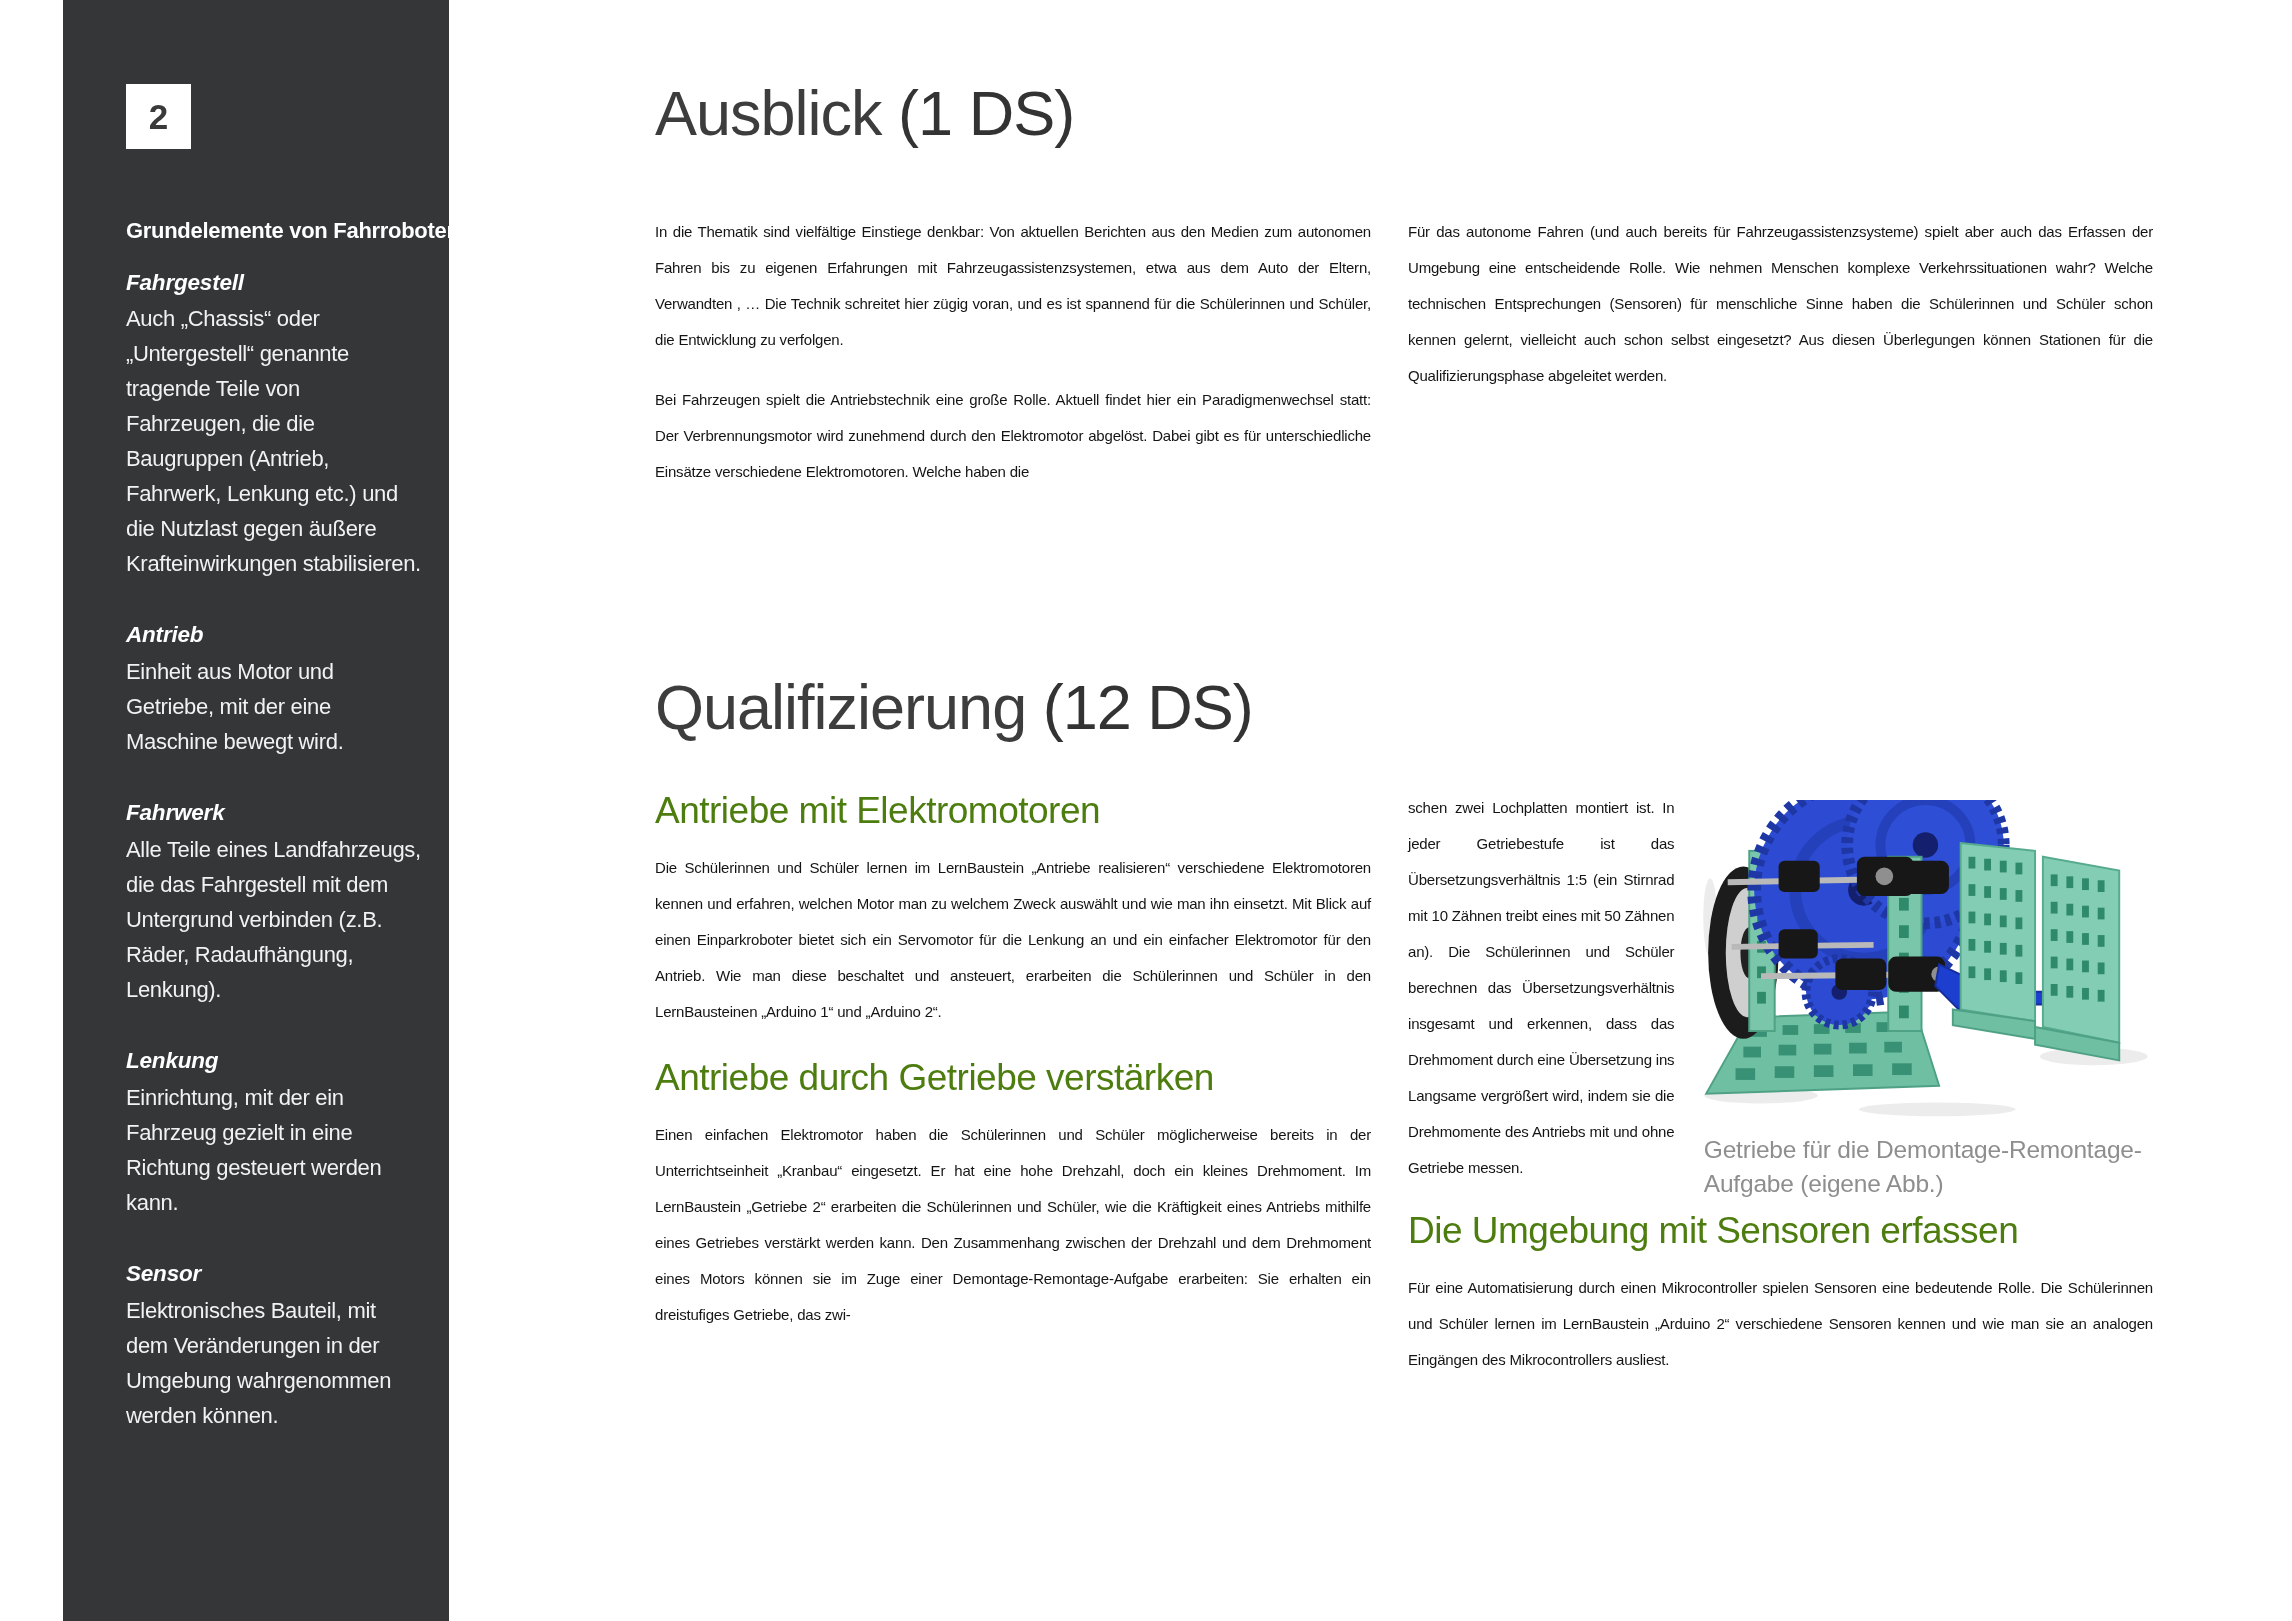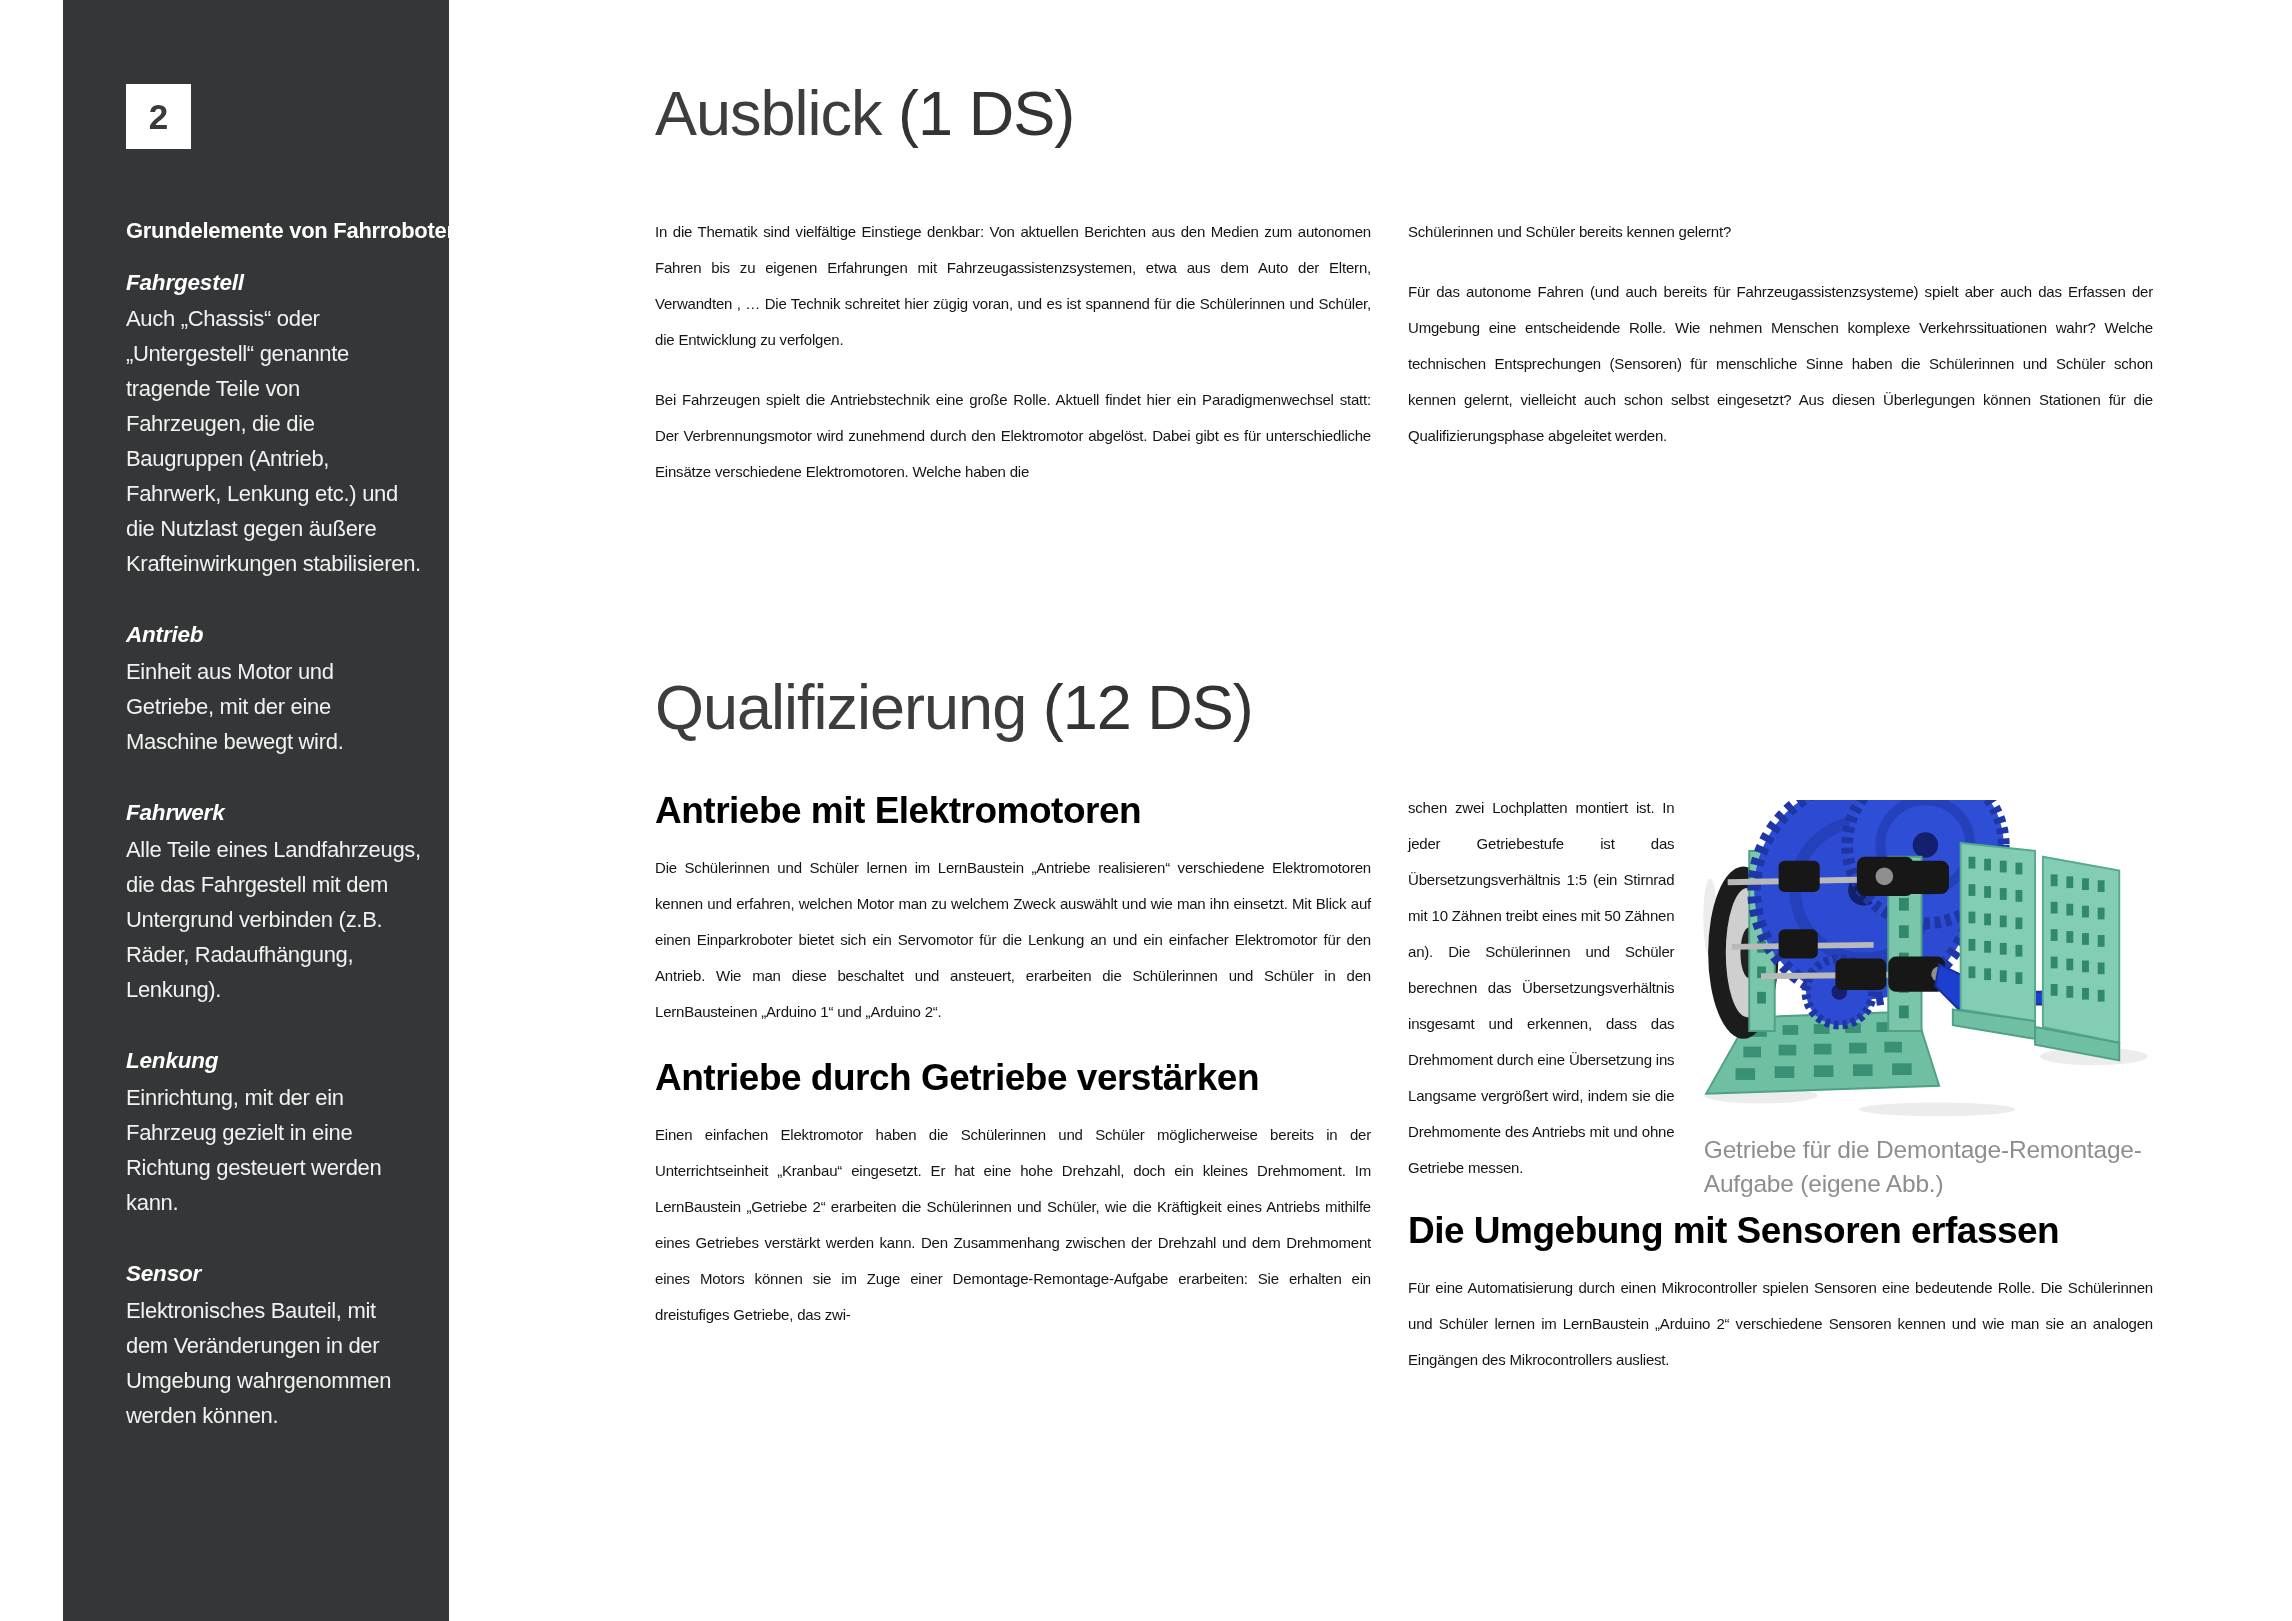--- a/index.html
+++ b/index.html
@@ -55,21 +55,21 @@
   .col-l{width:716px;flex:0 0 716px;}
   .col-r{width:745px;flex:0 0 745px;}
 
   .body-p{
     margin:0 0 23.5px 0;
     font-size:15px;line-height:36px;letter-spacing:-0.2px;
     text-align:justify;color:#141414;
   }
   .h2{
     margin:0 0 17.6px 0;
-    font-size:37px;font-weight:700;color:#000000;
+    font-size:37px;font-weight:400;color:#4d7c0f;
     letter-spacing:-0.5px;
   }
   .h2.spaced{margin-top:27.4px;}
   .h2.cleared{clear:both;margin-top:19px;}
 
   
   .gear-figure{
     float:right;width:461px;margin:9.8px 0 9.8px 17.6px;
   }
   .gear-figure svg{display:block;width:461px;height:323px;}
@@ -113,21 +113,20 @@
   </aside>
 
   <h1 class="h1" id="h1-ausblick"><span class="h1-bold">Ausblick</span> <span class="h1-light">(1 DS)</span></h1>
 
   <div class="cols" id="cols-ausblick">
     <div class="col-l">
       <p class="body-p">In die Thematik sind vielfältige Einstiege denkbar: Von aktuellen Berichten aus den Medien zum autonomen Fahren bis zu eigenen Erfahrungen mit Fahrzeugassistenzsystemen, etwa aus dem Auto der Eltern, Verwandten , … Die Technik schreitet hier zügig voran, und es ist spannend für die Schülerinnen und Schüler, die Entwicklung zu verfolgen.</p>
       <p class="body-p">Bei Fahrzeugen spielt die Antriebstechnik eine große Rolle. Aktuell findet hier ein Paradigmenwechsel statt: Der Verbrennungsmotor wird zunehmend durch den Elektromotor abgelöst. Dabei gibt es für unterschiedliche Einsätze verschiedene Elektromotoren. Welche haben die</p>
     </div>
     <div class="col-r">
-      <p class="body-p">Schülerinnen und Schüler bereits kennen gelernt?</p>
       <p class="body-p">Für das autonome Fahren (und auch bereits für Fahrzeugassistenzsysteme) spielt aber auch das Erfassen der Umgebung eine entscheidende Rolle. Wie nehmen Menschen komplexe Verkehrssituationen wahr? Welche technischen Entsprechungen (Sensoren) für menschliche Sinne haben die Schülerinnen und Schüler schon kennen gelernt, vielleicht auch schon selbst eingesetzt? Aus diesen Überlegungen können Stationen für die Qualifizierungsphase abgeleitet werden.</p>
     </div>
   </div>
 
   <h1 class="h1" id="h1-quali"><span class="h1-bold">Qualifizierung</span> <span class="h1-light">(12 DS)</span></h1>
 
   <div class="cols" id="cols-quali">
     <div class="col-l">
       <h2 class="h2">Antriebe mit Elektromotoren</h2>
       <p class="body-p">Die Schülerinnen und Schüler lernen im LernBaustein „Antriebe realisieren“ verschiedene Elektromotoren kennen und erfahren, welchen Motor man zu welchem Zweck auswählt und wie man ihn einsetzt. Mit Blick auf einen Einparkroboter bietet sich ein Servomotor für die Lenkung an und ein einfacher Elektromotor für den Antrieb. Wie man diese beschaltet und ansteuert, erarbeiten die Schülerinnen und Schüler in den LernBausteinen „Arduino 1“ und „Arduino 2“.</p>

